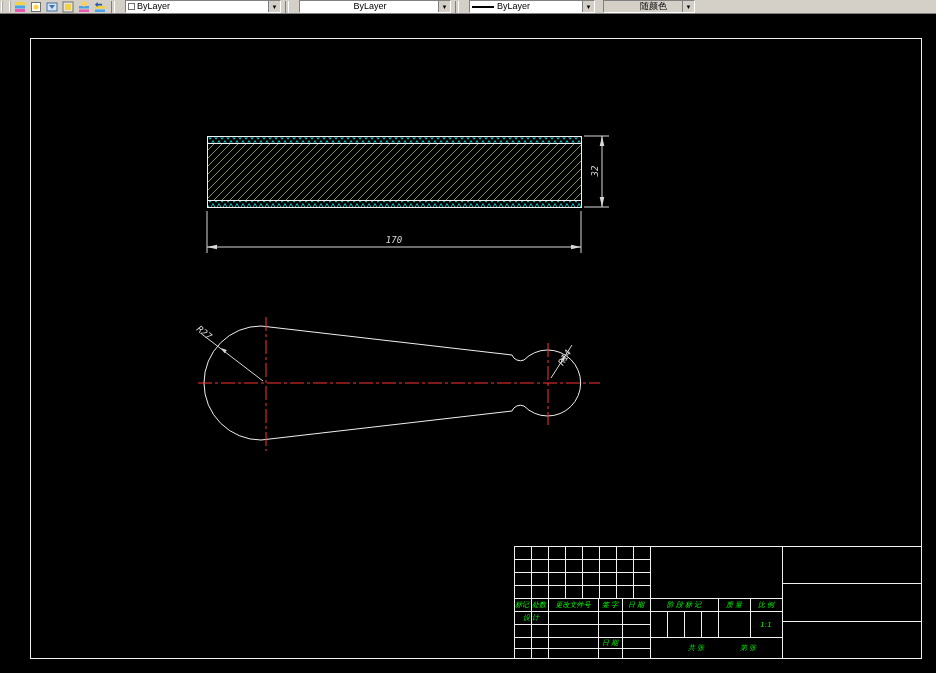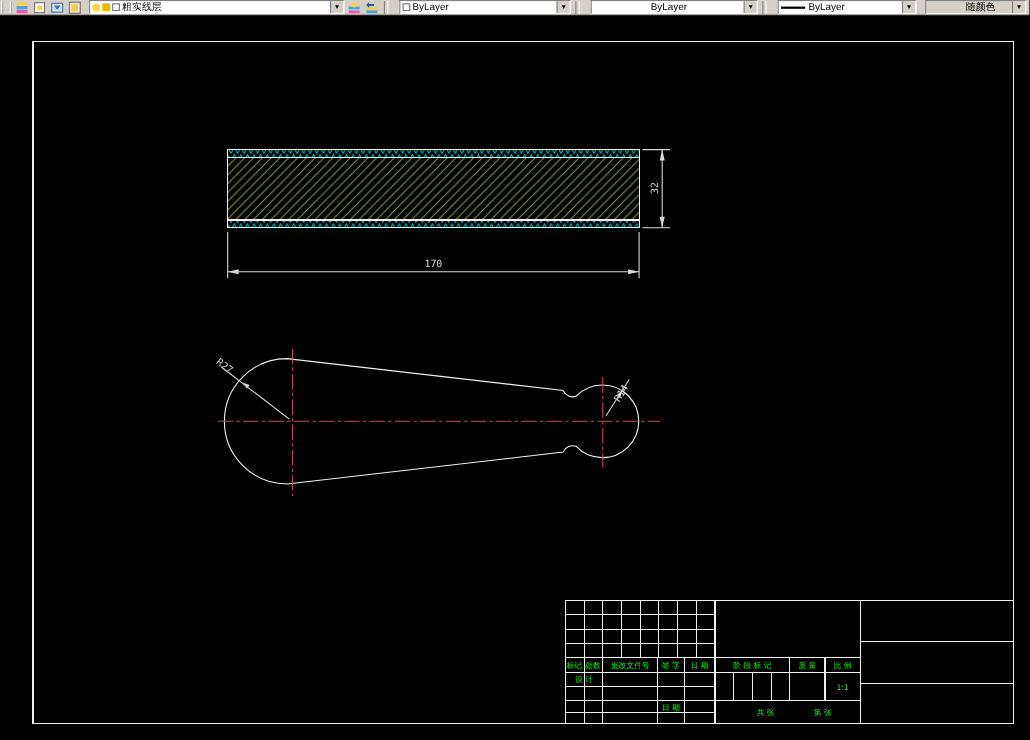--- a/index.html
+++ b/index.html
@@ -29,21 +29,21 @@
   .combo.ltype{width:152px;margin-left:6px;}
   .combo.lweight{width:126px;margin-left:6px;}
   .combo.pstyle{width:92px;margin-left:6px;background:var(--c-toolbar_bg,#d4d0c8);padding-left:36px;}
   .mini{display:inline-block;width:7px;height:7px;margin-right:2px;flex:none;}
   .mini.bulb{background:#ffd24a;border-radius:50%;}
   .mini.sun{background:#f0b400;}
   .mini.chip{background:#ffffff;border:1px solid #707070;box-sizing:border-box;}
   .lwline{display:inline-block;width:22px;height:2px;background:#000;margin-right:3px;flex:none;}
 
   
-  .canvas{width:936px;height:483px;background:var(--c-canvas_bg,#000);}
+  .canvas{width:936px;height:483px;background:var(--c-canvas_bg,#000);font-style:italic;}
   svg{display:block;}
   .w{stroke:var(--c-white,#f0f0f0);fill:none;stroke-width:1;}
   .dimg line{stroke:var(--c-dim,#d8d8d8);stroke-width:1;}
   .dt{fill:var(--c-dim,#d8d8d8);font-size:9px;font-family:"DejaVu Sans Mono",monospace;}
   .ar{fill:var(--c-dim,#d8d8d8);stroke:none;}
   .clg line{stroke:var(--c-red,#ff3232);stroke-width:1;stroke-dasharray:14 3 3 3;}
   .tl line{stroke:var(--c-white,#f0f0f0);stroke-width:1;}
   .gt{fill:var(--c-green,#00ff00);font-size:7px;font-family:"DejaVu Sans",sans-serif;}
   .hatchline{stroke:var(--c-hatch,#7d9b3c);stroke-width:1;}
   .zigline{stroke:var(--c-cyan,#00b8b8);stroke-width:1;fill:none;}
@@ -75,27 +75,20 @@
           <path d="M3,4 L9,4 L6,8 Z" fill="#4a6ea8"></path>
         </svg>
     </div>
     <div class="tb-icon">
       <svg width="12" height="12">
           <rect x="1" y="1" width="10" height="10" fill="#e8e4d8" stroke="#707070"></rect>
           <rect x="3" y="3" width="6" height="6" fill="#f2d245"></rect>
         </svg>
     </div>
 
-    <div class="combo layer">
-      <span class="mini bulb"></span>
-      <span class="mini sun"></span>
-      <span class="mini chip"></span>
-      <span class="ctext">粗实线层</span>
-      <span class="carrow">▼</span>
-    </div>
 
     <div class="tb-icon">
       <svg width="12" height="12">
           <rect x="1" y="5" width="10" height="2.5" fill="#4aa3e8"></rect>
           <rect x="1" y="8.5" width="10" height="2.5" fill="#e85ab0"></rect>
           <rect x="4" y="0.5" width="4.5" height="4.5" fill="#ffd24a" transform="rotate(45 6.2 2.7)"></rect>
         </svg>
     </div>
     <div class="tb-icon">
       <svg width="12" height="12">

